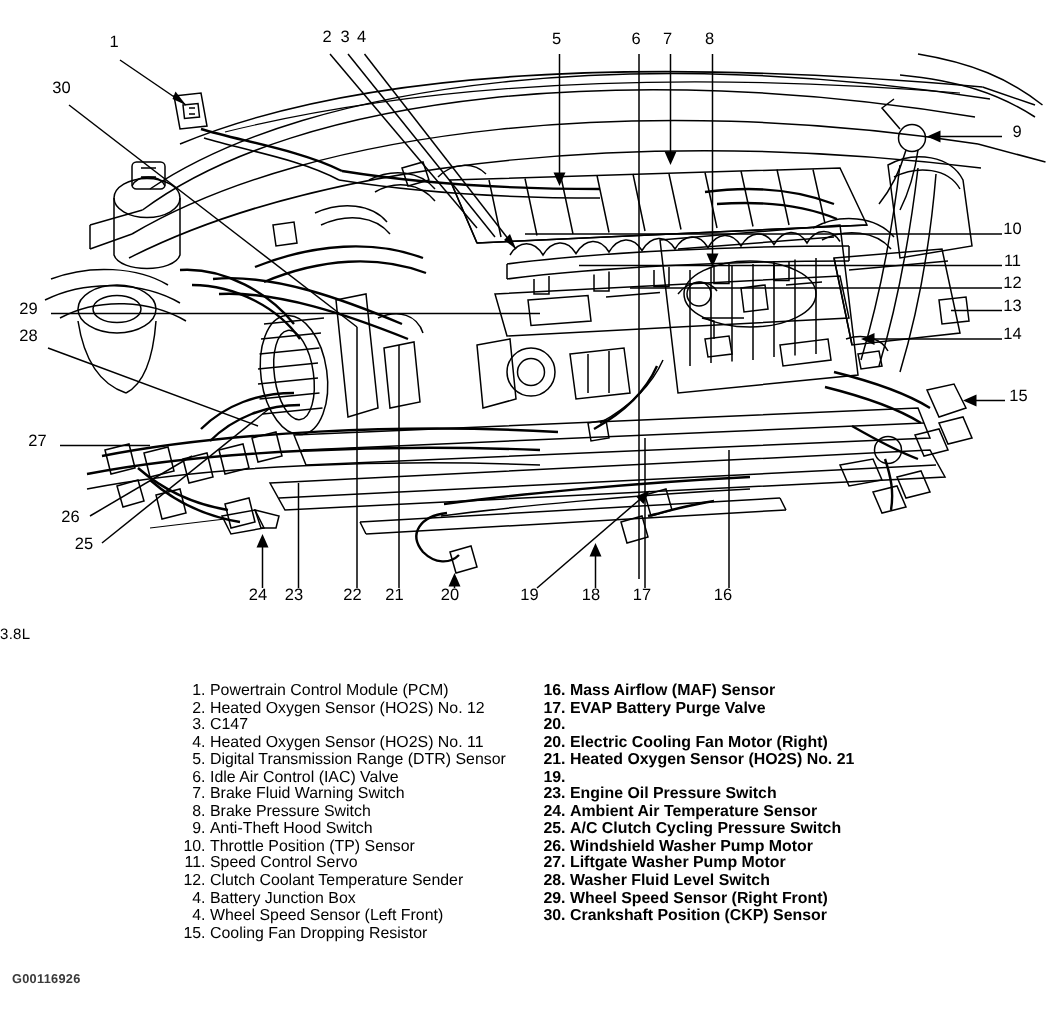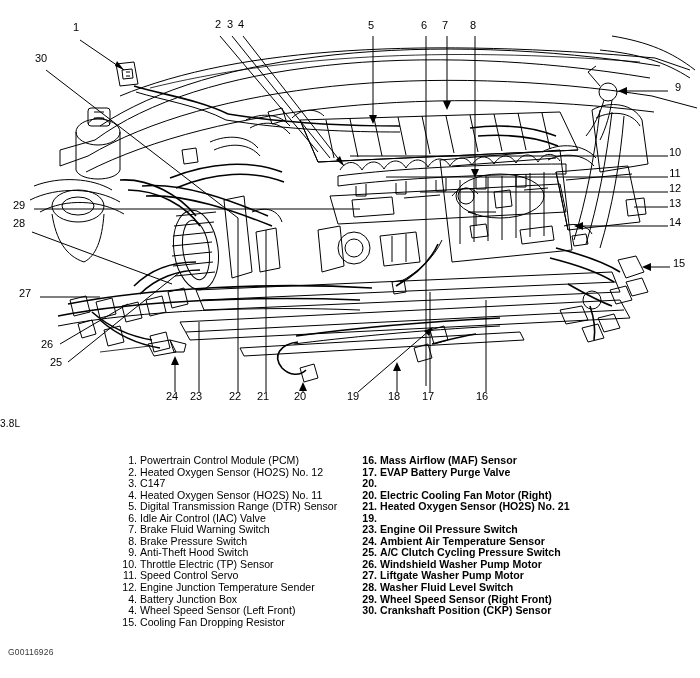--- a/index.html
+++ b/index.html
@@ -86,20 +86,21 @@
 
   
   #footer-id {
     position: absolute;
     left: 8px;
     top: 647px;
     font-size: 8.5px;
     color: #3a3a3a;
     font-family: "Liberation Sans", sans-serif;
     letter-spacing: 0.2px;
+    font-weight: bold;
   }
 
   
   .ln  { fill: none; stroke: #000; stroke-width: 1; }
   .ln2 { fill: none; stroke: #000; stroke-width: 1.6; }
   .lnt { fill: none; stroke: #000; stroke-width: 0.8; }
   .fillb { fill: #000; stroke: none; }
   .calloutline { fill: none; stroke: #000; stroke-width: 1; }
   .calloutnum {
     font-family: "Liberation Sans", sans-serif;
@@ -463,29 +464,29 @@
         <div class="legend-item">
           <span class="legend-num">8.</span>
           <span class="legend-text">Brake Pressure Switch</span>
         </div>
         <div class="legend-item">
           <span class="legend-num">9.</span>
           <span class="legend-text">Anti-Theft Hood Switch</span>
         </div>
         <div class="legend-item">
           <span class="legend-num">10.</span>
-          <span class="legend-text">Throttle Electric (TP) Sensor</span>
+          <span class="legend-text">Throttle Position (TP) Sensor</span>
         </div>
         <div class="legend-item">
           <span class="legend-num">11.</span>
           <span class="legend-text">Speed Control Servo</span>
         </div>
         <div class="legend-item">
           <span class="legend-num">12.</span>
-          <span class="legend-text">Engine Junction Temperature Sender</span>
+          <span class="legend-text">Clutch Coolant Temperature Sender</span>
         </div>
         <div class="legend-item">
           <span class="legend-num">4.</span>
           <span class="legend-text">Battery Junction Box</span>
         </div>
         <div class="legend-item">
           <span class="legend-num">4.</span>
           <span class="legend-text">Wheel Speed Sensor (Left Front)</span>
         </div>
         <div class="legend-item">

